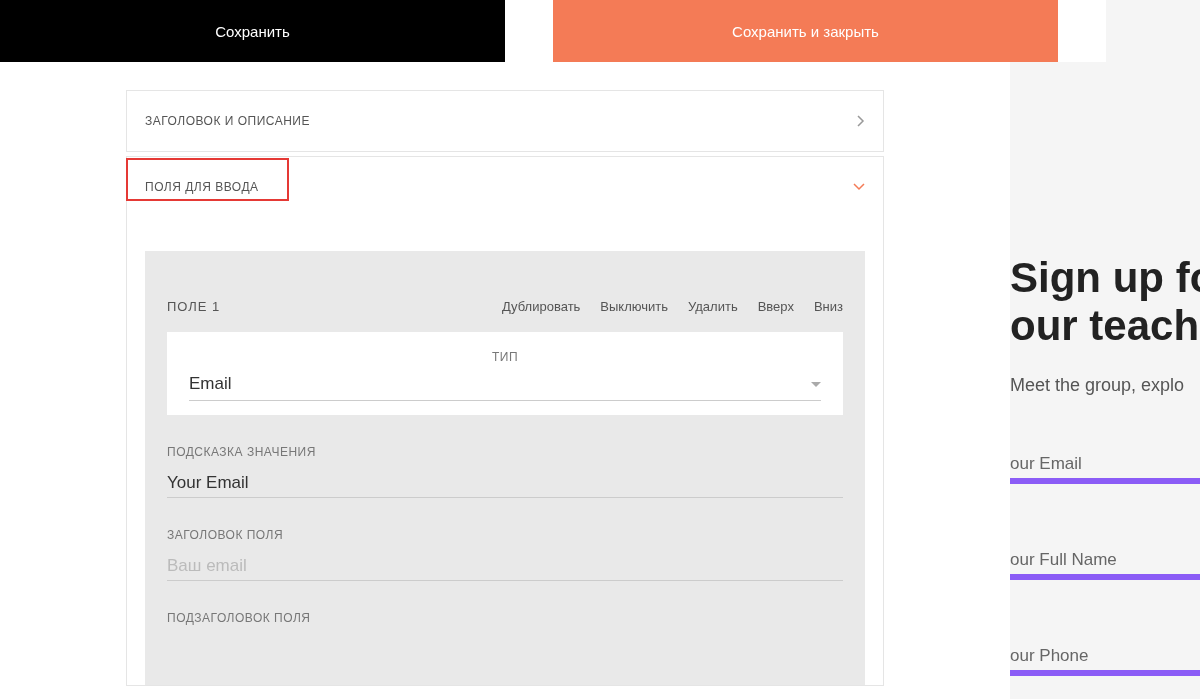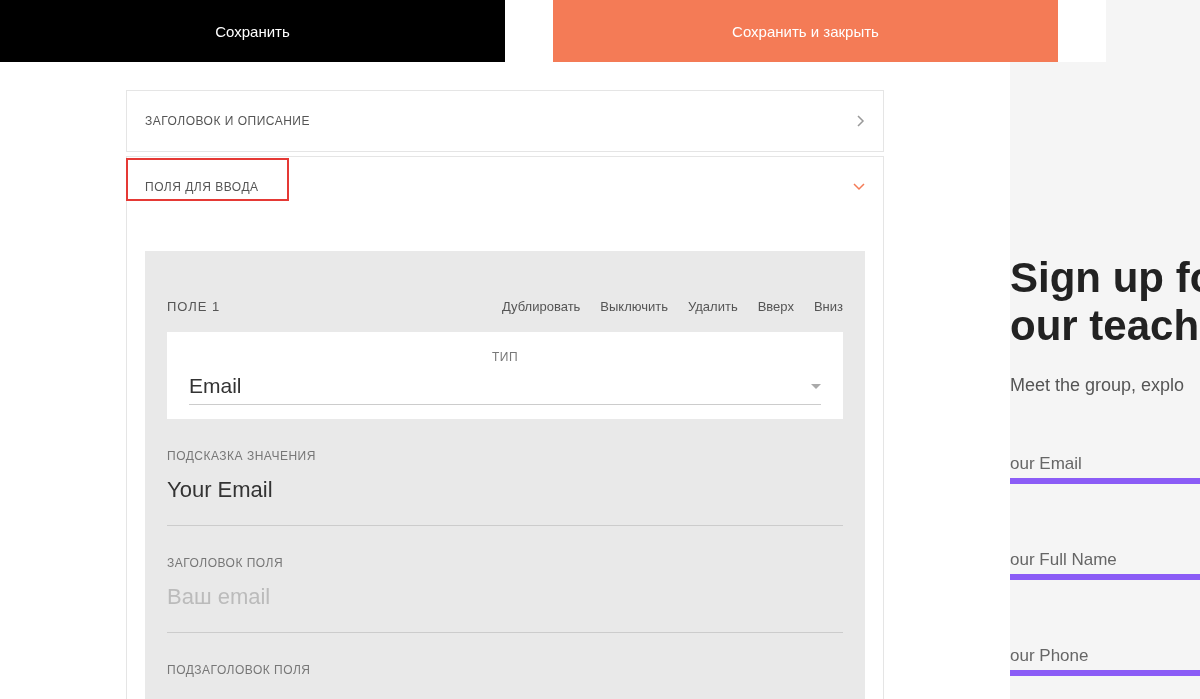--- a/index.html
+++ b/index.html
@@ -115,41 +115,41 @@
   }
   .type-select {
     display: flex;
     align-items: center;
     justify-content: space-between;
     border-bottom: 1px solid #ccc;
     padding-bottom: 6px;
     cursor: pointer;
   }
   .type-select .val {
-    font-size: 21px;
+    font-size: 17px;
     color: #333;
   }
   .caret-down {
     width: 0; height:0;
     border-left: 5px solid transparent;
     border-right: 5px solid transparent;
     border-top: 5px solid #aaa;
   }
 
   .sub-field {
     margin: 30px 22px 0 22px;
   }
   .text-input {
     width: 100%;
     border: none;
     border-bottom: 1px solid #ccc;
     background: transparent;
-    font-size: 22px;
+    font-size: 17px;
     color: #333;
-    padding: 4px 0 22px 0;
+    padding: 4px 0 4px 0;
     outline: none;
   }
   .text-input::placeholder { color: #bbb; }
 
   .preview-panel {
     position: absolute;
     right: 0;
     top: 62px;
     width: 190px;
     height: 637px;

